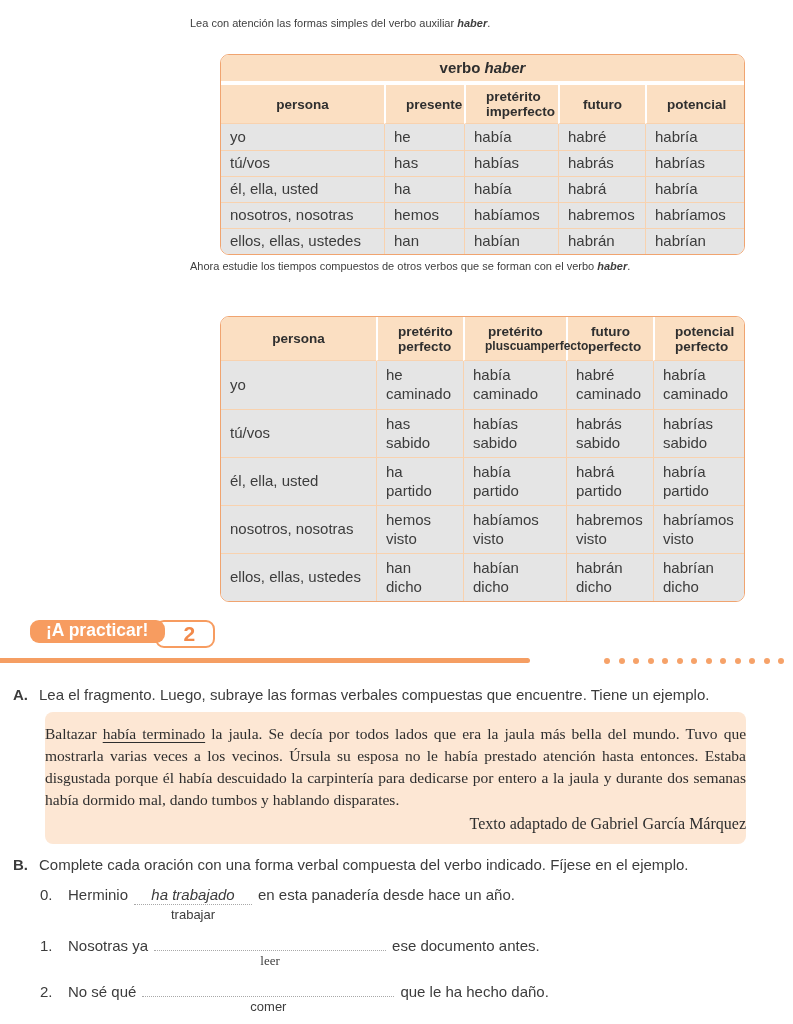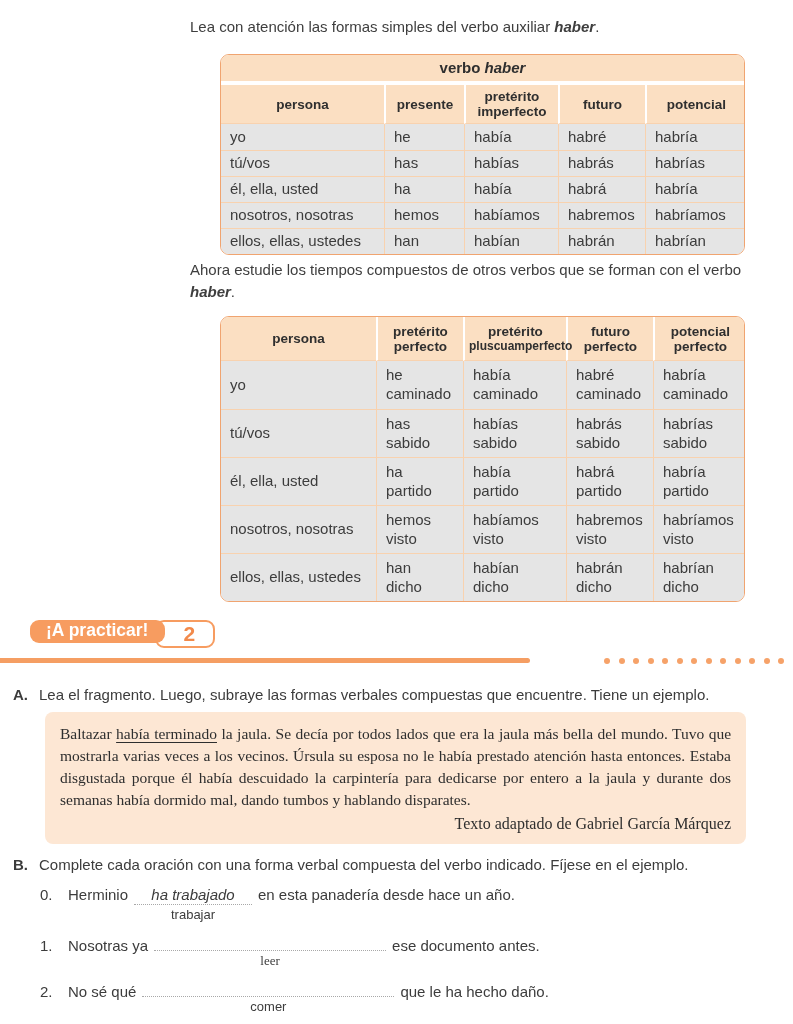--- a/index.html
+++ b/index.html
@@ -4,37 +4,37 @@
 <style>
   * { margin:0; padding:0; box-sizing:border-box; }
   html,body { background:#ffffff; }
   body {
     width:793px; height:1024px; position:relative; overflow:hidden;
     font-family:"Liberation Sans", sans-serif; color:#3c3c3c;
   }
   .abs { position:absolute; }
 
   
-  .intro { font-size:15px; line-height:1.45; color:#3e3e3e; }
+  .intro { font-size:11px; line-height:1.45; color:#3e3e3e; }
   .bi { font-weight:bold; font-style:italic; }
 
   
   .tbl-wrap {
     width:525px; border:1.5px solid #f0a470; border-radius:9px;
     overflow:hidden; background:#ffffff;
   }
   .tbl-title {
     background:#fbdfc2; text-align:center; font-weight:bold;
     font-size:15px; color:#2f2f2f; padding:4px 0 5px;
     border-bottom:4px solid #ffffff;
   }
   table.conj { border-collapse:separate; border-spacing:0; width:100%; table-layout:fixed; }
   table.conj th {
     background:#fbdfc2; font-weight:bold; font-size:13.5px; color:#2f2f2f;
-    text-align:center; vertical-align:middle; padding:4px 4px;
+    text-align:center; vertical-align:middle; padding:4px 20px;
     border-bottom:1px solid #f8d2af;
   }
   table.conj th + th { border-left:2px solid #ffffff; }
   table.conj td {
     background:#e5e5e5; font-size:15px; color:#3c3c3c; text-align:left;
     vertical-align:middle; padding:2px 6px 2px 9px; white-space:pre-line;
     line-height:1.25;
   }
   table.conj td + td { border-left:1px solid #f8d2af; }
   table.conj tr + tr td { border-top:1px solid #f8d2af; }
@@ -59,21 +59,21 @@
   .rule { background:#f59e63; height:4.5px; border-radius:0 3px 3px 0; }
   .dots { display:flex; gap:8.5px; }
   .dot { width:6px; height:6px; border-radius:50%; background:#f6a269; }
 
   
   .ex-head { display:flex; font-size:15px; line-height:1.4; }
   .ex-letter { font-weight:bold; width:26px; flex:0 0 26px; }
 
   .fragment {
     background:#fde7d4; border-radius:8px; width:701px;
-    padding:11px 15px 8px; font-family:"Liberation Serif", serif;
+    padding:11px 0 8px; font-family:"Liberation Serif", serif;
     font-size:15.5px; line-height:1.42; color:#2e2e2e; text-align:justify;
   }
   .fragment .underline { text-decoration:underline; text-underline-offset:3px; }
   .fragment-credit {
     text-align:right; font-size:16px; margin-top:2px;
     font-family:"Liberation Serif", serif; color:#2e2e2e;
   }
 
   .b-items { display:block; }
   .b-item { position:relative; font-size:15px; margin-bottom:24px; height:22px; white-space:nowrap; }

